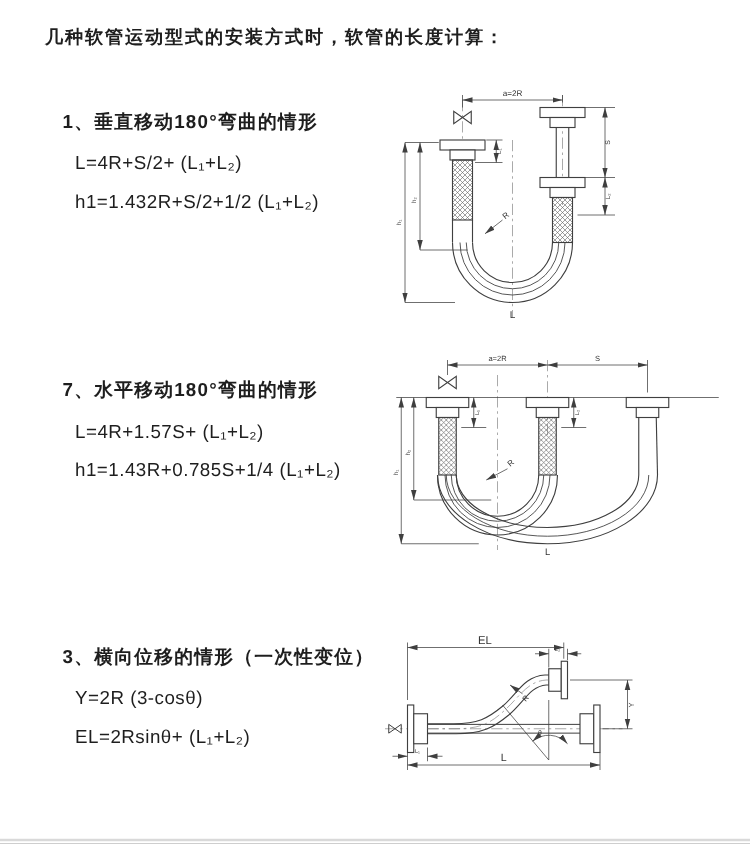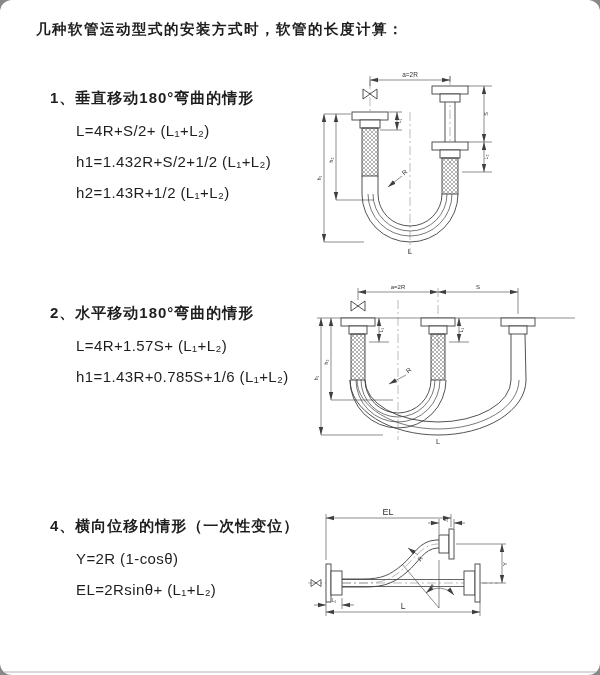--- a/index.html
+++ b/index.html
@@ -1,28 +1,27 @@
 <!DOCTYPE html>
 <html><head>
 <meta charset="utf-8">
 <style>
   html,body{margin:0;padding:0;background:#888;}
   .page{
     position:relative;width:600px;height:675px;background:#ffffff;
     font-family:"Liberation Sans",sans-serif;color:#1e1e1e;overflow:hidden;
     margin:0 auto;
-    border-radius:12px;
   }
   .title{
     position:absolute;left:36px;top:20px;margin:0;
     font-size:14.5px;font-weight:700;letter-spacing:1.5px;
   }
   .sec{position:absolute;left:50px;width:275px;}
   .sec .heading{font-size:15px;font-weight:700;letter-spacing:1px;line-height:20px;}
-  .sec .formula{margin:14px 0 0 26px;font-size:15px;letter-spacing:.4px;white-space:nowrap;}
+  .sec .formula{margin:14px 0 0 10px;font-size:15px;letter-spacing:.4px;white-space:nowrap;}
   .sec1{top:88px;}
   .sec2{top:303px;}
   .sec3{top:516px;}
   .diag{position:absolute;}
   .d1{left:312px;top:68px;}
   .d2{left:313px;top:280px;}
   .d3{left:306px;top:502px;}
   svg text{font-family:"Liberation Sans",sans-serif;fill:#333;}
   .bottom-edge{position:absolute;left:0;bottom:2px;width:100%;height:2px;background:#d9d9d9;}
 </style>
@@ -30,32 +29,31 @@
 <body>
 
 <div class="page">
 
   <h1 class="title">几种软管运动型式的安装方式时，软管的长度计算：</h1>
 
   <section class="sec sec1">
     <div class="heading">1、垂直移动180°弯曲的情形</div>
     <div class="formula">L=4R+S/2+ (L₁+L₂)</div>
     <div class="formula">h1=1.432R+S/2+1/2 (L₁+L₂)</div>
-    <div class="formula">h2=1.43R+1/2 (L₁+L₂)</div>
   </section>
 
   <section class="sec sec2">
-    <div class="heading">2、水平移动180°弯曲的情形</div>
+    <div class="heading">7、水平移动180°弯曲的情形</div>
     <div class="formula">L=4R+1.57S+ (L₁+L₂)</div>
-    <div class="formula">h1=1.43R+0.785S+1/6 (L₁+L₂)</div>
+    <div class="formula">h1=1.43R+0.785S+1/4 (L₁+L₂)</div>
   </section>
 
   <section class="sec sec3">
-    <div class="heading">4、横向位移的情形（一次性变位）</div>
-    <div class="formula">Y=2R (1-cosθ)</div>
+    <div class="heading">3、横向位移的情形（一次性变位）</div>
+    <div class="formula">Y=2R (3-cosθ)</div>
     <div class="formula">EL=2Rsinθ+ (L₁+L₂)</div>
   </section>
 
   <svg class="diag d1" width="252" height="192" viewBox="0 0 252 192">
     <defs>
       <pattern id="hp1" width="4" height="4" patternUnits="userSpaceOnUse">
         <path d="M0,0 L4,4 M4,0 L0,4" stroke="#666" stroke-width="0.5"></path>
       </pattern>
       <marker id="ar1" markerWidth="9" markerHeight="7" refX="8" refY="3" orient="auto-start-reverse" markerUnits="userSpaceOnUse">
         <path d="M0,0.8 L8,3 L0,5.2 z" fill="#3f3f3f"></path>

